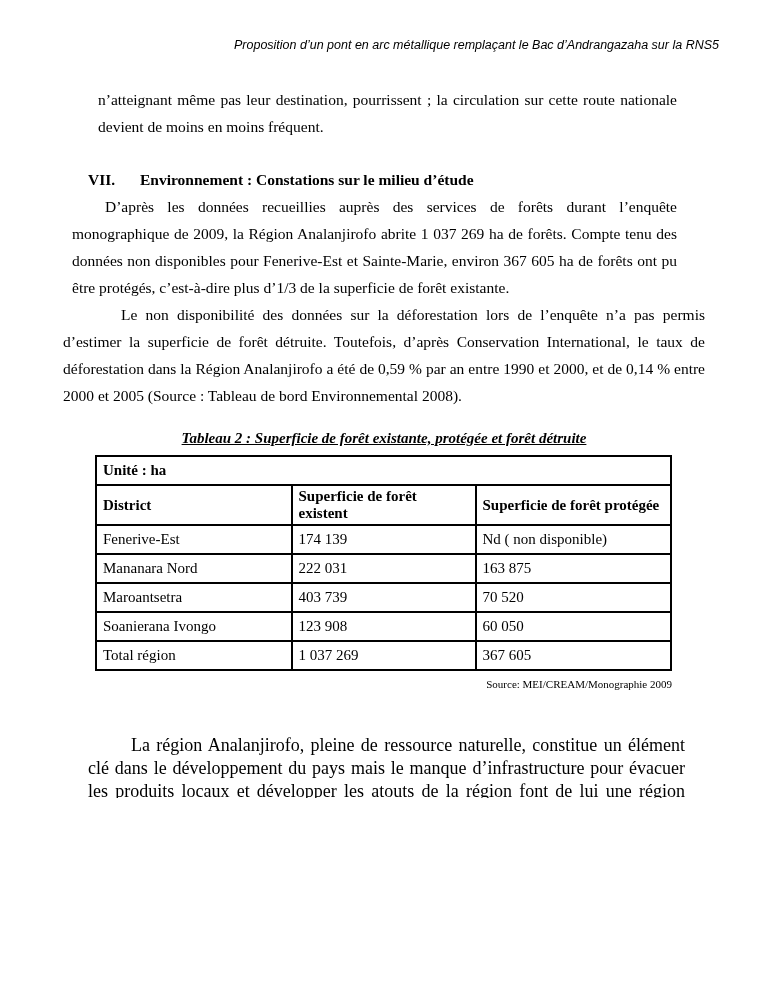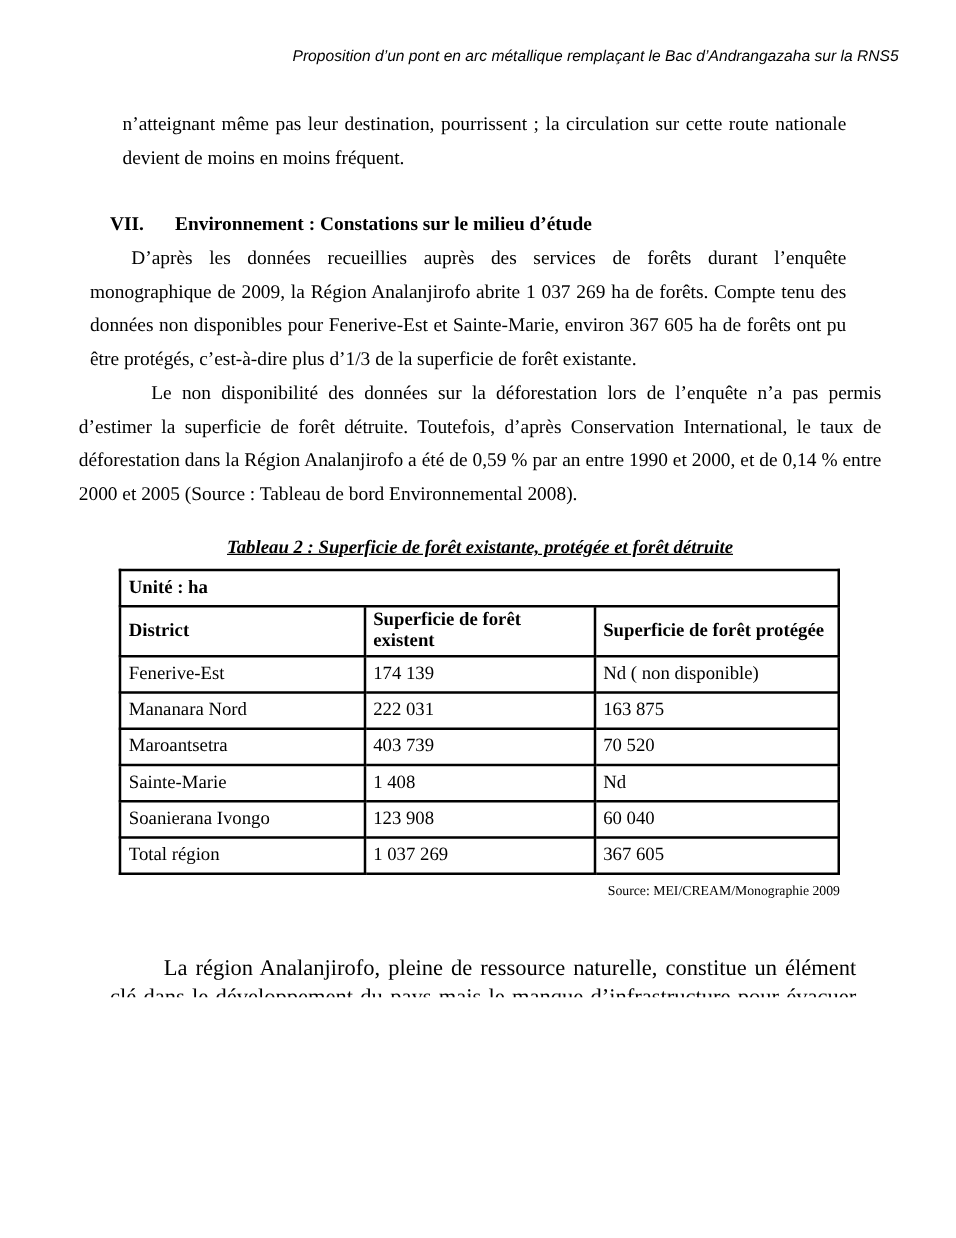--- a/index.html
+++ b/index.html
@@ -132,28 +132,23 @@
         <td>Mananara Nord</td>
         <td>222 031</td>
         <td>163 875</td>
       </tr>
       <tr>
         <td>Maroantsetra</td>
         <td>403 739</td>
         <td>70 520</td>
       </tr>
       <tr>
-        <td>Sainte-Marie</td>
-        <td>1 408</td>
-        <td>Nd</td>
-      </tr>
-      <tr>
         <td>Soanierana Ivongo</td>
         <td>123 908</td>
-        <td>60 040</td>
+        <td>60 050</td>
       </tr>
       <tr>
         <td>Total région</td>
         <td>1 037 269</td>
         <td>367 605</td>
       </tr>
     </tbody>
   </table>
 
   <div class="source-note">Source: MEI/CREAM/Monographie 2009</div>

